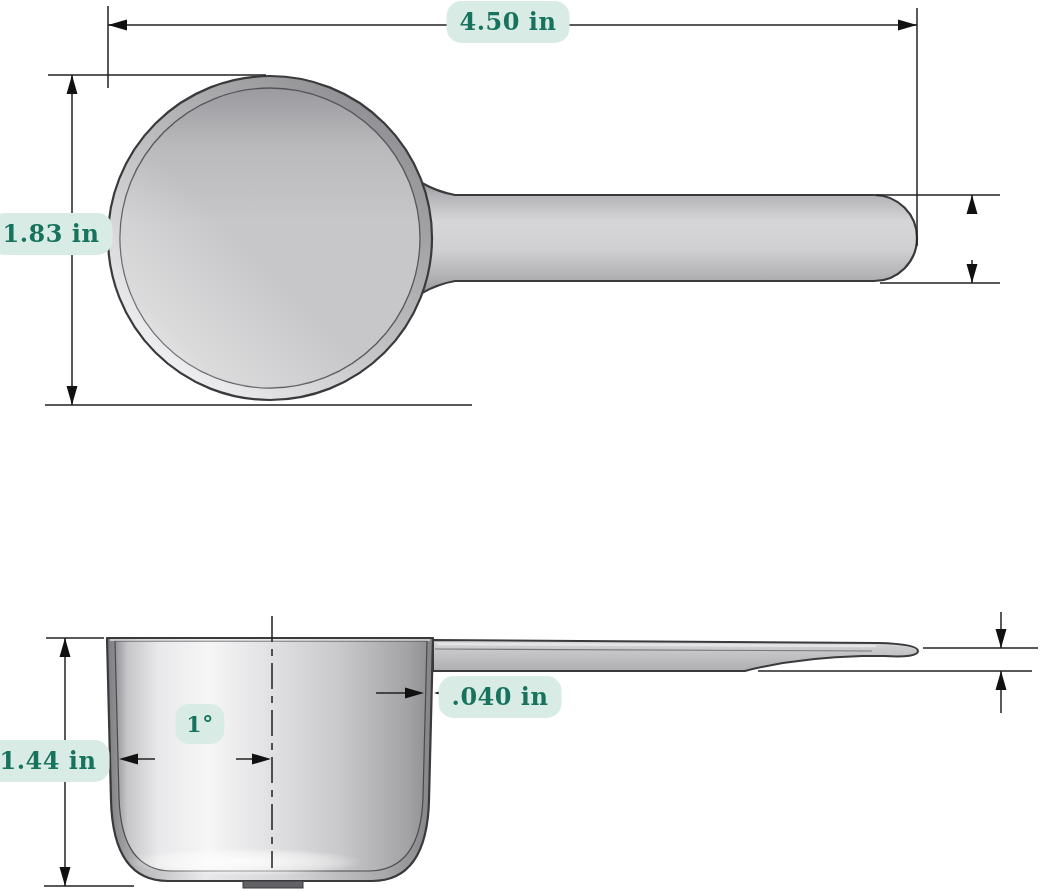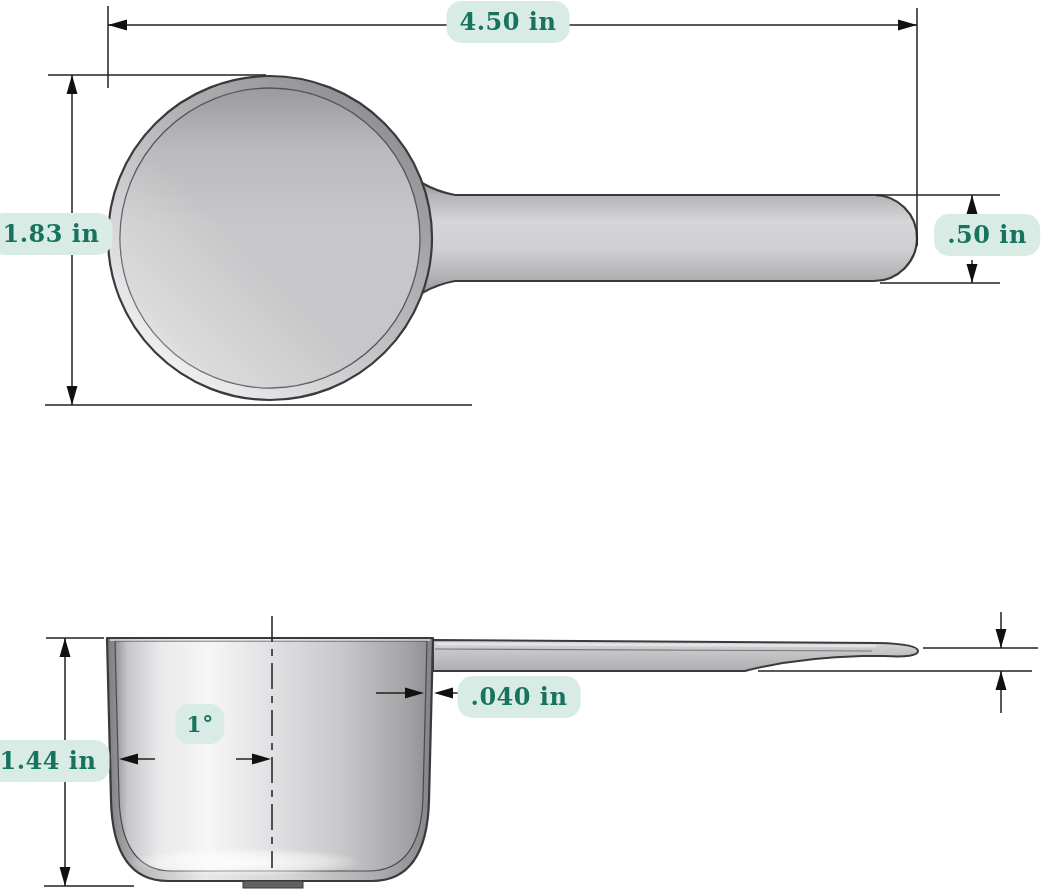--- a/index.html
+++ b/index.html
@@ -175,22 +175,21 @@
     <polygon points="119,759 138,753.5 138,764.5" stroke="none"></polygon>
     <line x1="236" y1="759" x2="252" y2="759"></line>
     <polygon points="271,759 252,753.5 252,764.5" stroke="none"></polygon>
   </g>
 </svg>
 
 <div class="dim-pill" style="left:508px;top:22px;">4.50 in</div>
 
 <div class="dim-pill" style="left:51px;top:234px;">1.83 in</div>
 
-<div class="dim-pill" style="left:987px;top:235px;">.50 in</div>
 
 
-<div class="dim-pill" style="left:519px;top:697px;">.040 in</div>
+<div class="dim-pill" style="left:500px;top:697px;">.040 in</div>
 
 <div class="dim-pill" style="left:48px;top:761px;">1.44 in</div>
 
 <div class="dim-pill small" style="left:200px;top:724px;">1°</div>
 
 </div>
 
 </body></html>

